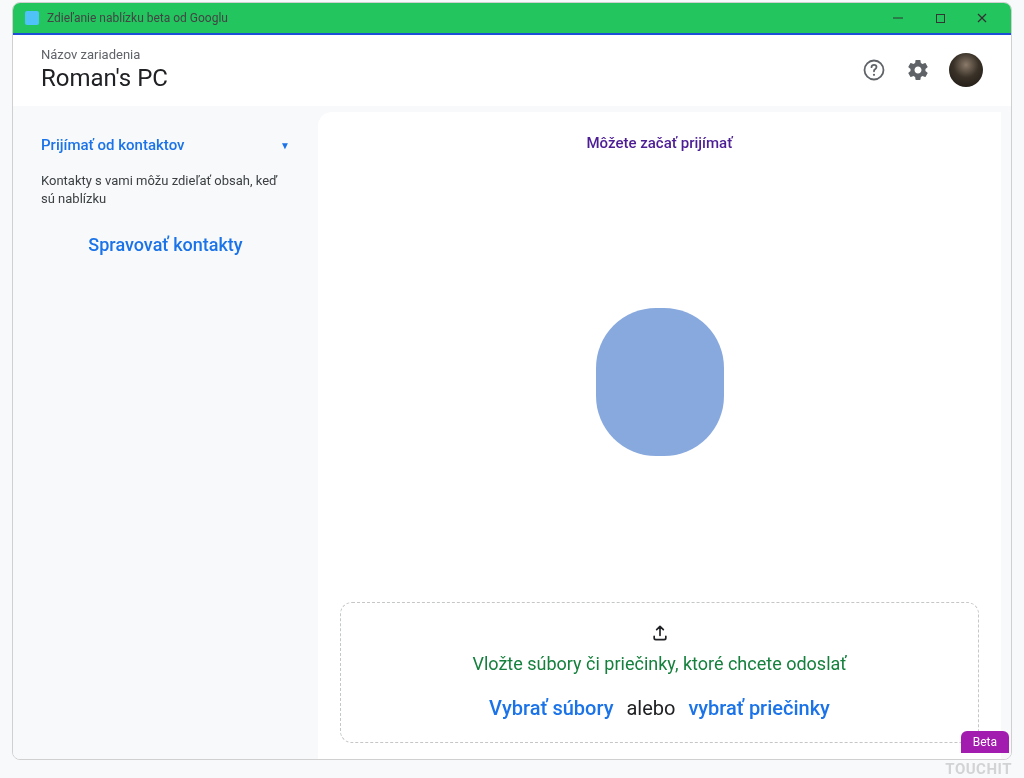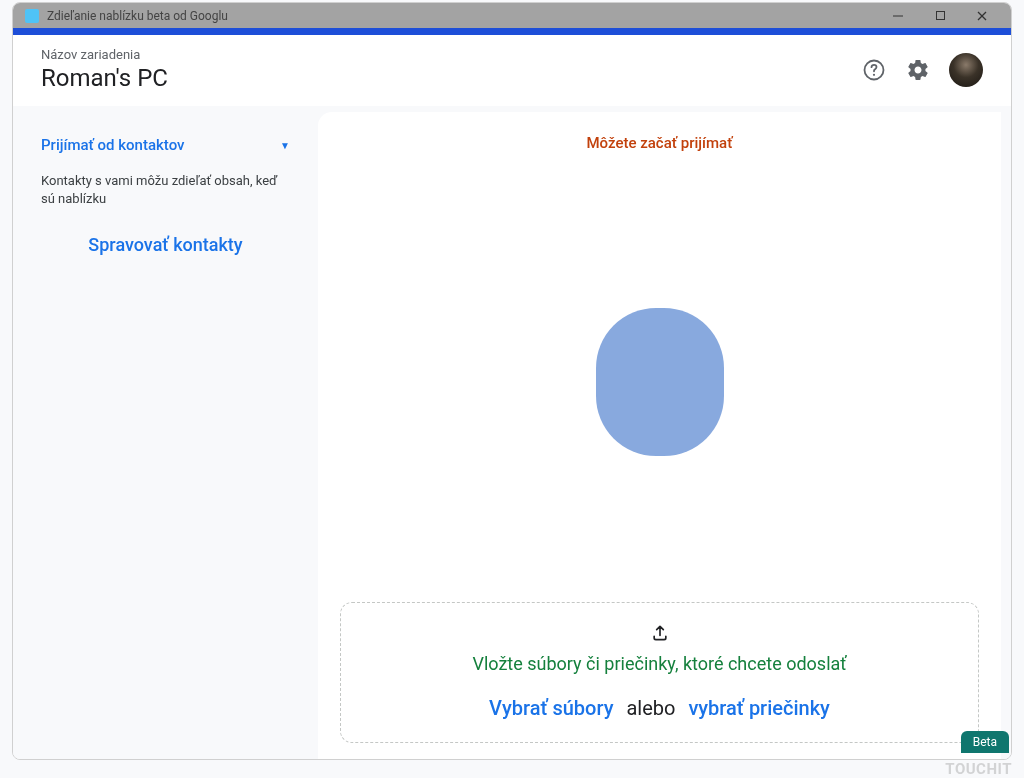--- a/index.html
+++ b/index.html
@@ -22,22 +22,22 @@
       top: 2px;
       overflow: hidden;
       display: flex;
       flex-direction: column;
     }
     .titlebar {
       height: 32px;
       display: flex;
       align-items: center;
       padding: 0 8px 0 12px;
-      background: #a3a3a3;
-      border-bottom: 7px solid #1d4ed8;
+      background: #22c55e;
+      border-bottom: 2px solid #1d4ed8;
     }
     .titlebar-icon {
       width: 14px;
       height: 14px;
       margin-right: 8px;
       background: #4fc3f7;
       border-radius: 2px;
       display: inline-block;
     }
     .titlebar-title {
@@ -147,21 +147,21 @@
       background: #fff;
       border-top-left-radius: 14px;
       margin-right: 10px;
       padding: 22px 22px 16px 22px;
       display: flex;
       flex-direction: column;
     }
     .main-title {
       text-align: center;
       font-size: 15px;
-      color: #c2410c;
+      color: #4c1d95;
       font-weight: 500;
       margin-bottom: 10px;
     }
     .main-center {
       flex: 1;
       display: flex;
       align-items: center;
       justify-content: center;
     }
     .blob {
@@ -190,21 +190,21 @@
       margin-top: 22px;
       font-size: 20px;
     }
     .link { color: #1a73e8; cursor: pointer; font-weight: 500; }
     .or-text { color: #202124; margin: 0 8px; }
 
     .beta-badge {
       position: absolute;
       bottom: 6px;
       right: 2px;
-      background: #0f766e;
+      background: #a21caf;
       color: #fff;
       font-size: 12px;
       padding: 4px 12px;
       border-radius: 6px 6px 0 0;
       cursor: pointer;
     }
     .watermark {
       position: absolute;
       bottom: 0;
       right: 12px;

